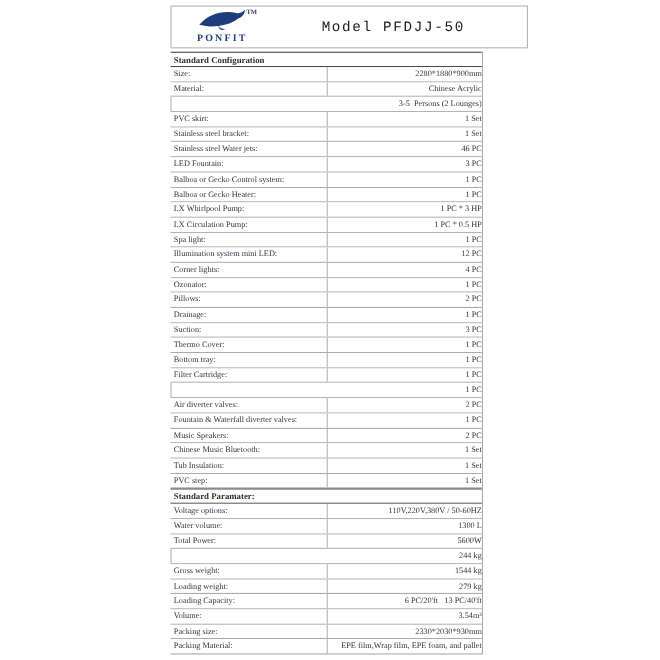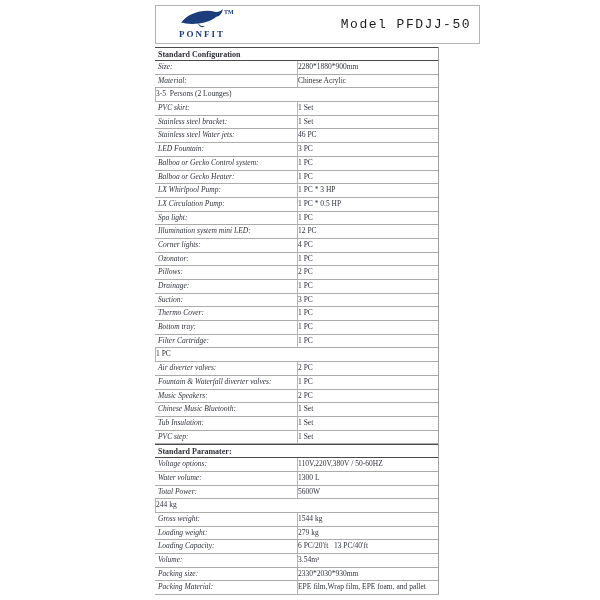--- a/index.html
+++ b/index.html
@@ -5,34 +5,34 @@
   html,body{margin:0;padding:0;background:#ffffff;}
   .page{position:relative;width:600px;height:600px;background:#ffffff;overflow:hidden;
         font-family:"Liberation Serif", serif;}
   
   .header-box{position:absolute;left:155px;top:5px;width:283px;height:37px;
               border:1px solid #b4b4b4;background:#ffffff;padding-left:40px;}
   .logo{position:absolute;left:12px;top:2px;width:68px;text-align:center;}
   .logo svg{display:block;margin:0 auto;}
   .tm{position:absolute;left:56px;top:1px;font-size:6px;color:#1d3c7c;font-weight:bold;}
   .brand{font-weight:bold;font-size:9px;letter-spacing:2px;color:#1d3c7c;margin-top:-1px;}
-  .title{position:absolute;left:88px;right:8px;top:11px;text-align:right;
+  .title{position:absolute;left:88px;right:8px;top:11px;text-align:center;
          font-family:"Liberation Mono", monospace;font-size:13px;letter-spacing:1.5px;
          color:#1c1c1c;white-space:pre;}
   
   .spec-table{position:absolute;left:155px;top:47px;width:284px;
               border-right:1px solid #a0a0a0;box-sizing:border-box;}
   .section-row{height:14px;line-height:13px;border-top:1px solid #4a4a4a;
                border-bottom:1px solid #4a4a4a;font-weight:bold;font-size:8px;
                padding-left:3px;color:#2e3138;box-sizing:border-box;background:#fff;}
   .row{display:flex;height:13.7px;border-bottom:1px solid #ababab;
        box-sizing:border-box;font-size:7.5px;color:#30343c;background:#fff;}
   .row .label{width:142px;padding-left:3px;box-sizing:border-box;
-              line-height:12.6px;white-space:pre;overflow:hidden;font-style:italic;}
-  .row .value{flex:1;text-align:left;border-left:1px solid #b5b5b5;
+              line-height:12.6px;white-space:pre;overflow:hidden;}
+  .row .value{flex:1;text-align:right;border-left:1px solid #b5b5b5;
               line-height:12.6px;white-space:pre;overflow:hidden;}
 </style>
 </head>
 <body>
 
 <div class="page">
 
   <div class="header-box">
     <div class="logo">
       <svg width="46" height="22" viewBox="0 0 64 30">

